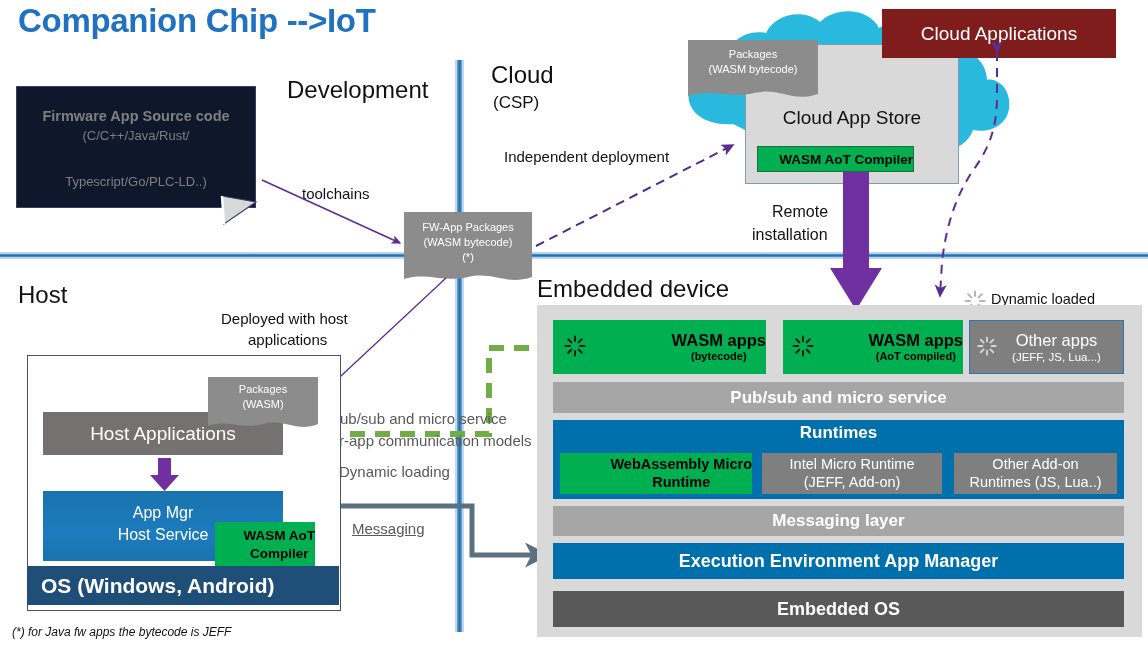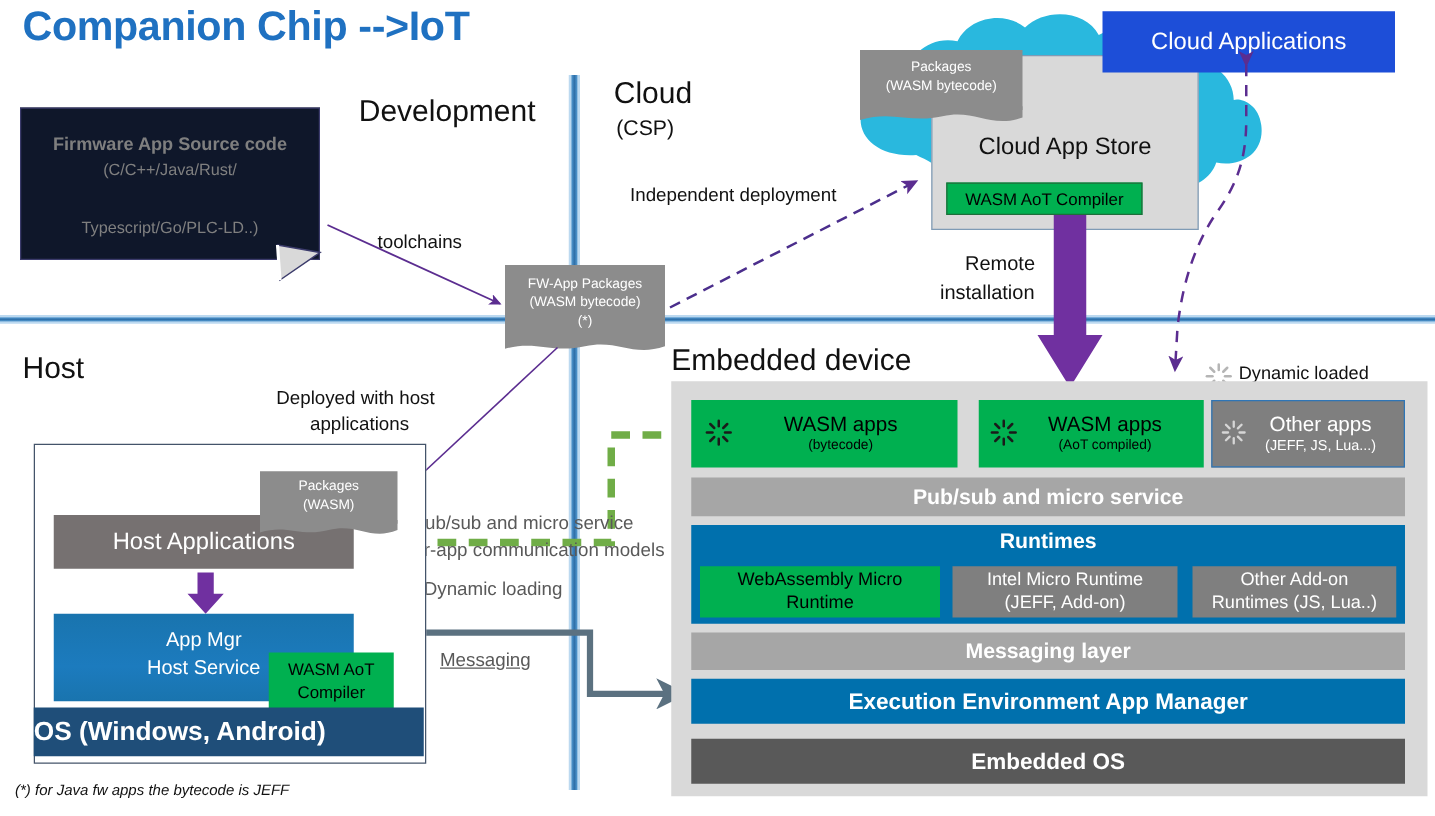--- a/index.html
+++ b/index.html
@@ -29,24 +29,24 @@
 
   
   .callout{background:#8c8c8c;color:#fff;text-align:center;}
   .callout .ctext{position:relative;z-index:2;}
   .wave{position:absolute;left:0;bottom:-13px;width:100%;height:16px;}
 
   
   #cloud-wrap{left:655px;top:6px;width:400px;height:190px;}
 
   
-  .gbox{background:#1d4ed8;color:#fff;display:flex;align-items:center;
+  .gbox{background:#7f1d1d;color:#fff;display:flex;align-items:center;
         justify-content:center;text-align:center;}
   .greenbox{background:#00B050;color:#000;display:flex;align-items:center;
-        justify-content:center;text-align:center;}
+        justify-content:flex-end;text-align:center;font-weight:bold;}
   .bluebox{background:#0070AD;color:#fff;display:flex;align-items:center;
         justify-content:center;text-align:center;}
   .graybox{background:#A6A6A6;color:#fff;display:flex;align-items:center;
         justify-content:center;text-align:center;}
 
   
   #emb-panel{left:537px;top:305px;width:605px;height:332px;background:#D9D9D9;}
   .stack-label{font-weight:bold;font-size:17px;}
 
   
@@ -325,18 +325,18 @@
   </div>
 
   <div class="abs greenbox" style="left:215px;top:522px;width:100px;height:45px;line-height:1.3;">
     <div>
       <div class="t13">WASM AoT</div>
       <div class="t13">Compiler</div>
     </div>
   </div>
 
   <div class="abs" style="left:27px;top:566px;width:312px;height:39px;background:#1F4E79;display:flex;align-items:center;">
-    <span style="color:#fff;font-weight:bold;font-size:21px;">OS (Windows, Android)</span>
+    <span style="color:#fff;font-weight:bold;font-size:21px;padding-left:14px;">OS (Windows, Android)</span>
   </div>
 
   <div class="abs" id="footnote">(*) for Java fw apps the bytecode is JEFF</div>
 
 </div>
 
 </body></html>

